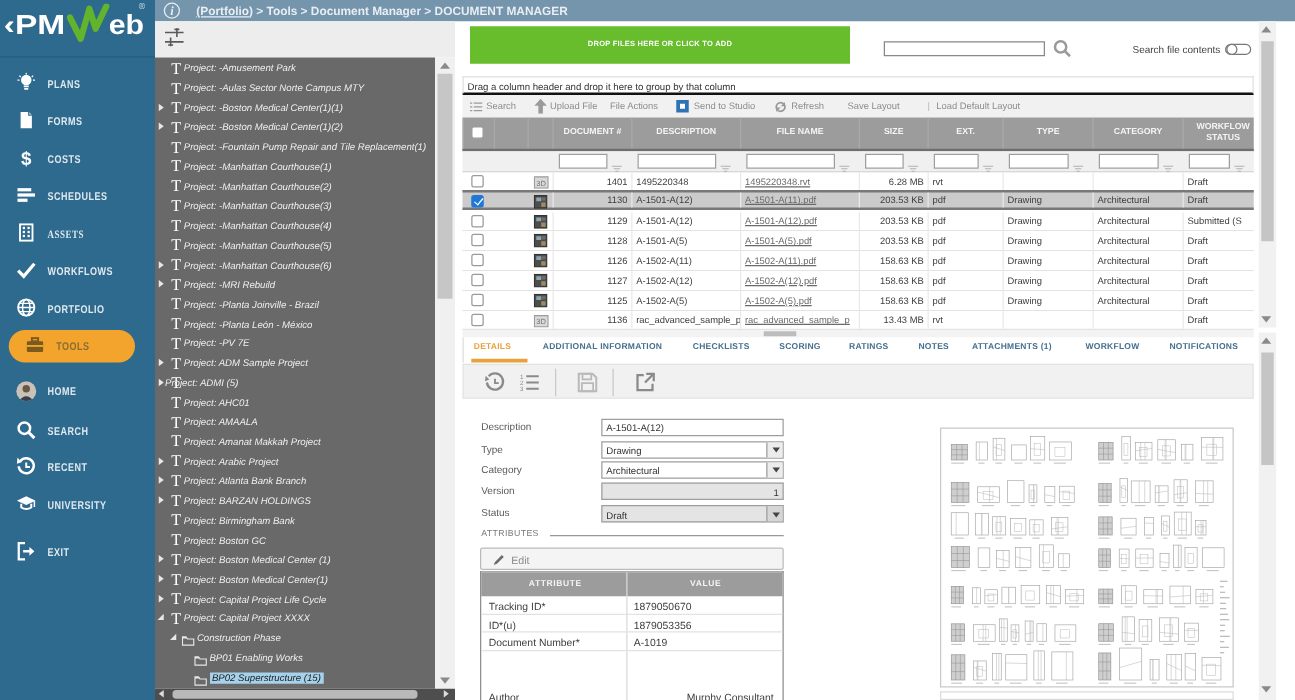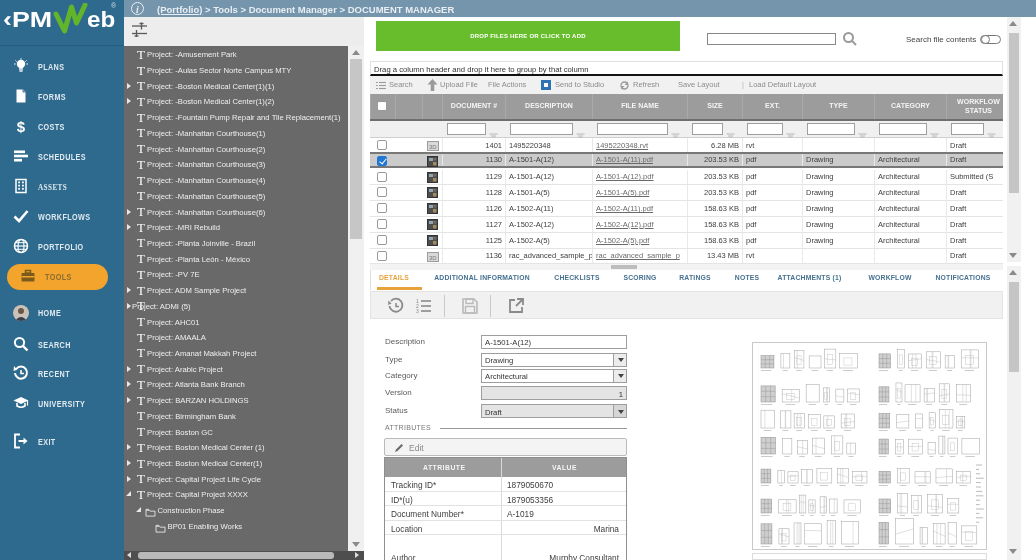--- a/index.html
+++ b/index.html
@@ -27,21 +27,21 @@
 #crumb .txt b { font-weight:bold; }
 #crumb .txt u { font-weight:bold; }
 
 
 #treehead { left:124px; top:17px; width:240px; height:29px; background:#ededed; }
 #tree { left:124px; top:46px; width:224px; height:505px; background:#696969; overflow:hidden; }
 .trow { position:absolute; left:0; width:224px; height:15.7px; color:#efefef; font-size:7.7px; }
 .trow .ar { position:absolute; left:3px; top:4px; width:0; height:0; border-left:4px solid #e8e8e8; border-top:3.5px solid transparent; border-bottom:3.5px solid transparent; }
 .trow .ar.dn { border-left:none; border-top:5px solid transparent; border-bottom:none; border-right:5px solid #e8e8e8; left:3px; top:4px; }
 .trow .tic { position:absolute; left:11px; top:0.5px; width:12px; height:13px; color:#fff; font-size:13px; font-weight:normal; font-family:"Liberation Serif",serif; text-align:center; line-height:13px; }
-.trow .lbl { position:absolute; left:23px; top:3px; white-space:nowrap; }
+.trow .lbl { position:absolute; left:23px; top:3px; white-space:nowrap;font-style:italic; }
 .trow .fold { position:absolute; top:3px; width:11px; height:9px; }
 .trow .sel { background:#a5d2ea; color:#1c1c1c; padding:0 2px; }
 
 #tvsb { left:348px; top:46px; width:16px; height:505px; background:#f0f0f0; }
 #tvsb .thumb { position:absolute; left:2px; top:13px; width:12px; height:180px; background:#c6c6c6; }
 #thsb { left:124px; top:551px; width:240px; height:9px; background:#4e4e4e; }
 #thsb .thumb { position:absolute; left:14px; top:1px; width:196px; height:7px; background:#b9b9b9; border-radius:3px; }
 .sbarrow { position:absolute; width:0; height:0; }
 
 
@@ -277,20 +277,28 @@
       </div>
       <div class="lbl" style="left:33.5px"><span class="">Construction Phase</span></div>
     </div>
     <div class="trow" style="top: 472.9px;">
       <div style="position:absolute;left:31px;top:2px;width:12px;">
         <svg class="fold" viewBox="0 0 12 10">
           <path d="M1 2.5 L1 9 L11 9 L11 3.5 L5.5 3.5 L4.5 2.5 Z M1 2.5 L1 1.5 L4 1.5 L5 2.5" fill="none" stroke="#e8e8e8" stroke-width="1"></path>
         </svg>
       </div>
       <div class="lbl" style="left:43.5px"><span class="">BP01 Enabling Works</span></div>
+    </div>
+    <div class="trow" style="top: 488.62px;">
+      <div style="position:absolute;left:31px;top:2px;width:12px;">
+        <svg class="fold" viewBox="0 0 12 10">
+          <path d="M1 2.5 L1 9 L11 9 L11 3.5 L5.5 3.5 L4.5 2.5 Z M1 2.5 L1 1.5 L4 1.5 L5 2.5" fill="none" stroke="#e8e8e8" stroke-width="1"></path>
+        </svg>
+      </div>
+      <div class="lbl" style="left:43.5px"><span class="sel">BP02 Superstructure (15)</span></div>
     </div>
   </div>
 <div class="abs" id="tvsb">
     <div class="thumb"></div>
   </div>
 <div class="abs" id="thsb">
     <div class="thumb"></div>
   </div>
 
 <div class="abs" id="drop">DROP FILES HERE OR CLICK TO ADD</div>
@@ -629,24 +637,20 @@
       <div class="k">Tracking ID*</div>
       <div class="v">1879050670</div>
     </div>
     <div class="arow" style="top: 33.6px;">
       <div class="k">ID*(u)</div>
       <div class="v">1879053356</div>
     </div>
     <div class="arow" style="top: 48.2px;">
       <div class="k">Document Number*</div>
       <div class="v">A-1019</div>
-    </div>
-    <div class="arow" style="top: 62.8px;">
-      <div class="k">Location</div>
-      <div class="vr">Marina</div>
     </div>
     <div class="arow" style="top: 92px;">
       <div class="k">Author</div>
       <div class="vr">Murphy Consultant</div>
     </div>
   </div>
 
 <div class="abs" id="preview">
     <svg width="233" height="206" style="position:absolute;left:0;top:0;">
       <rect x="8" y="12.601259002057613" width="12.925527263374486" height="12.398740997942387" fill="#cfcfcf" stroke="#8e8e8e" stroke-width="0.5"></rect>

